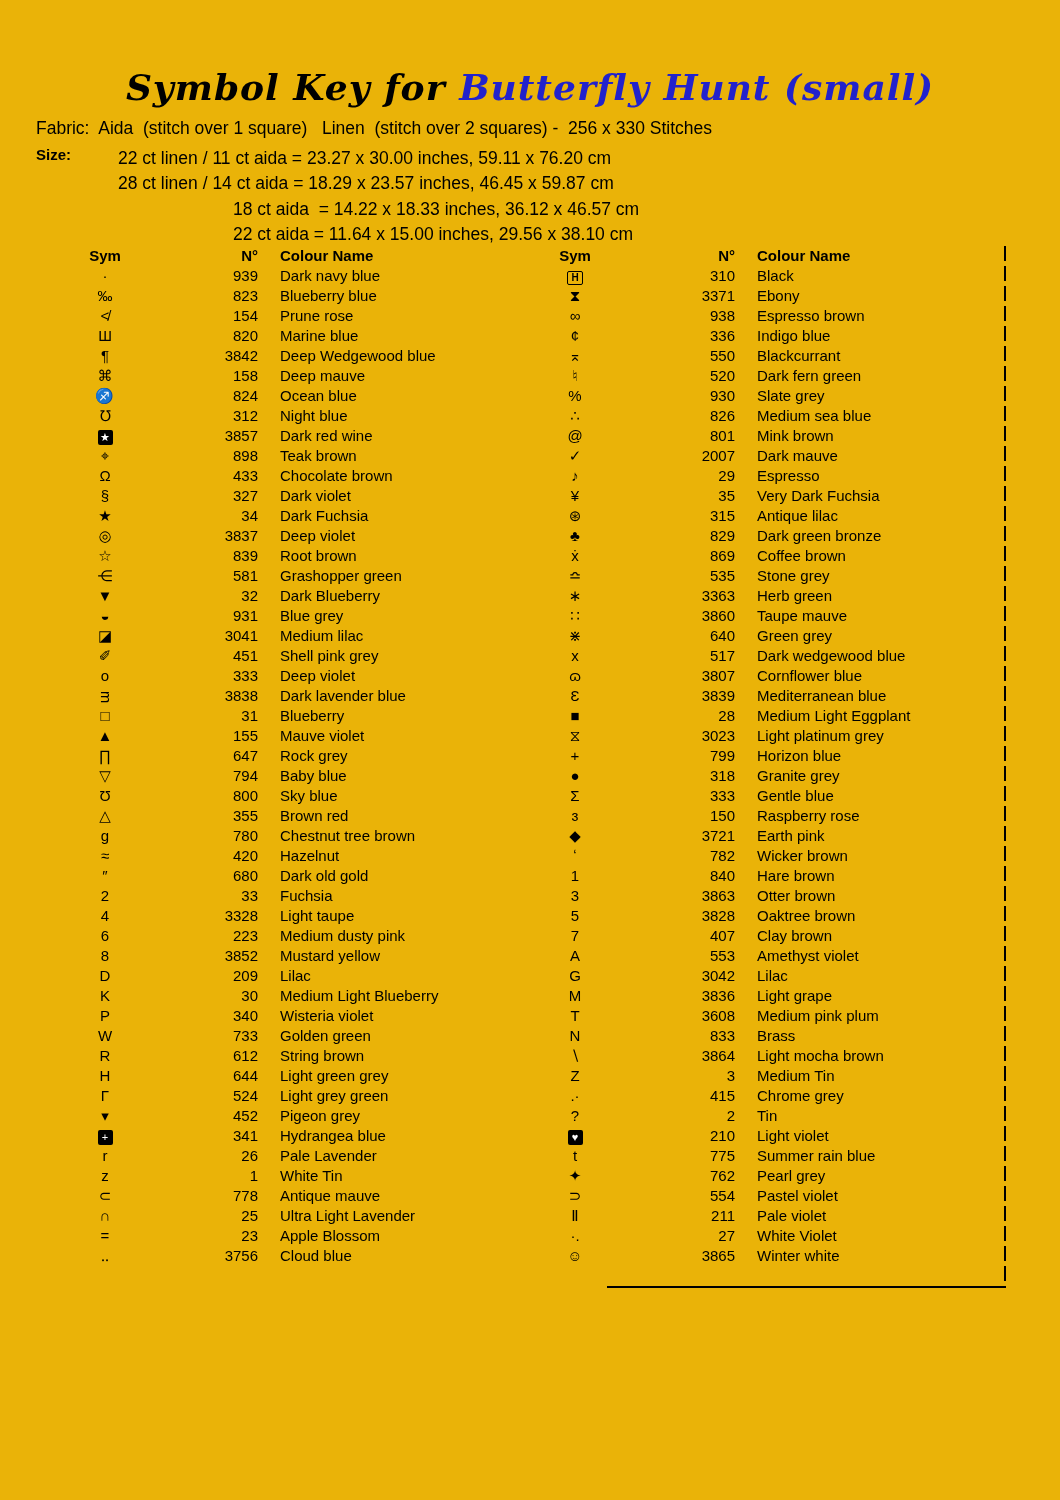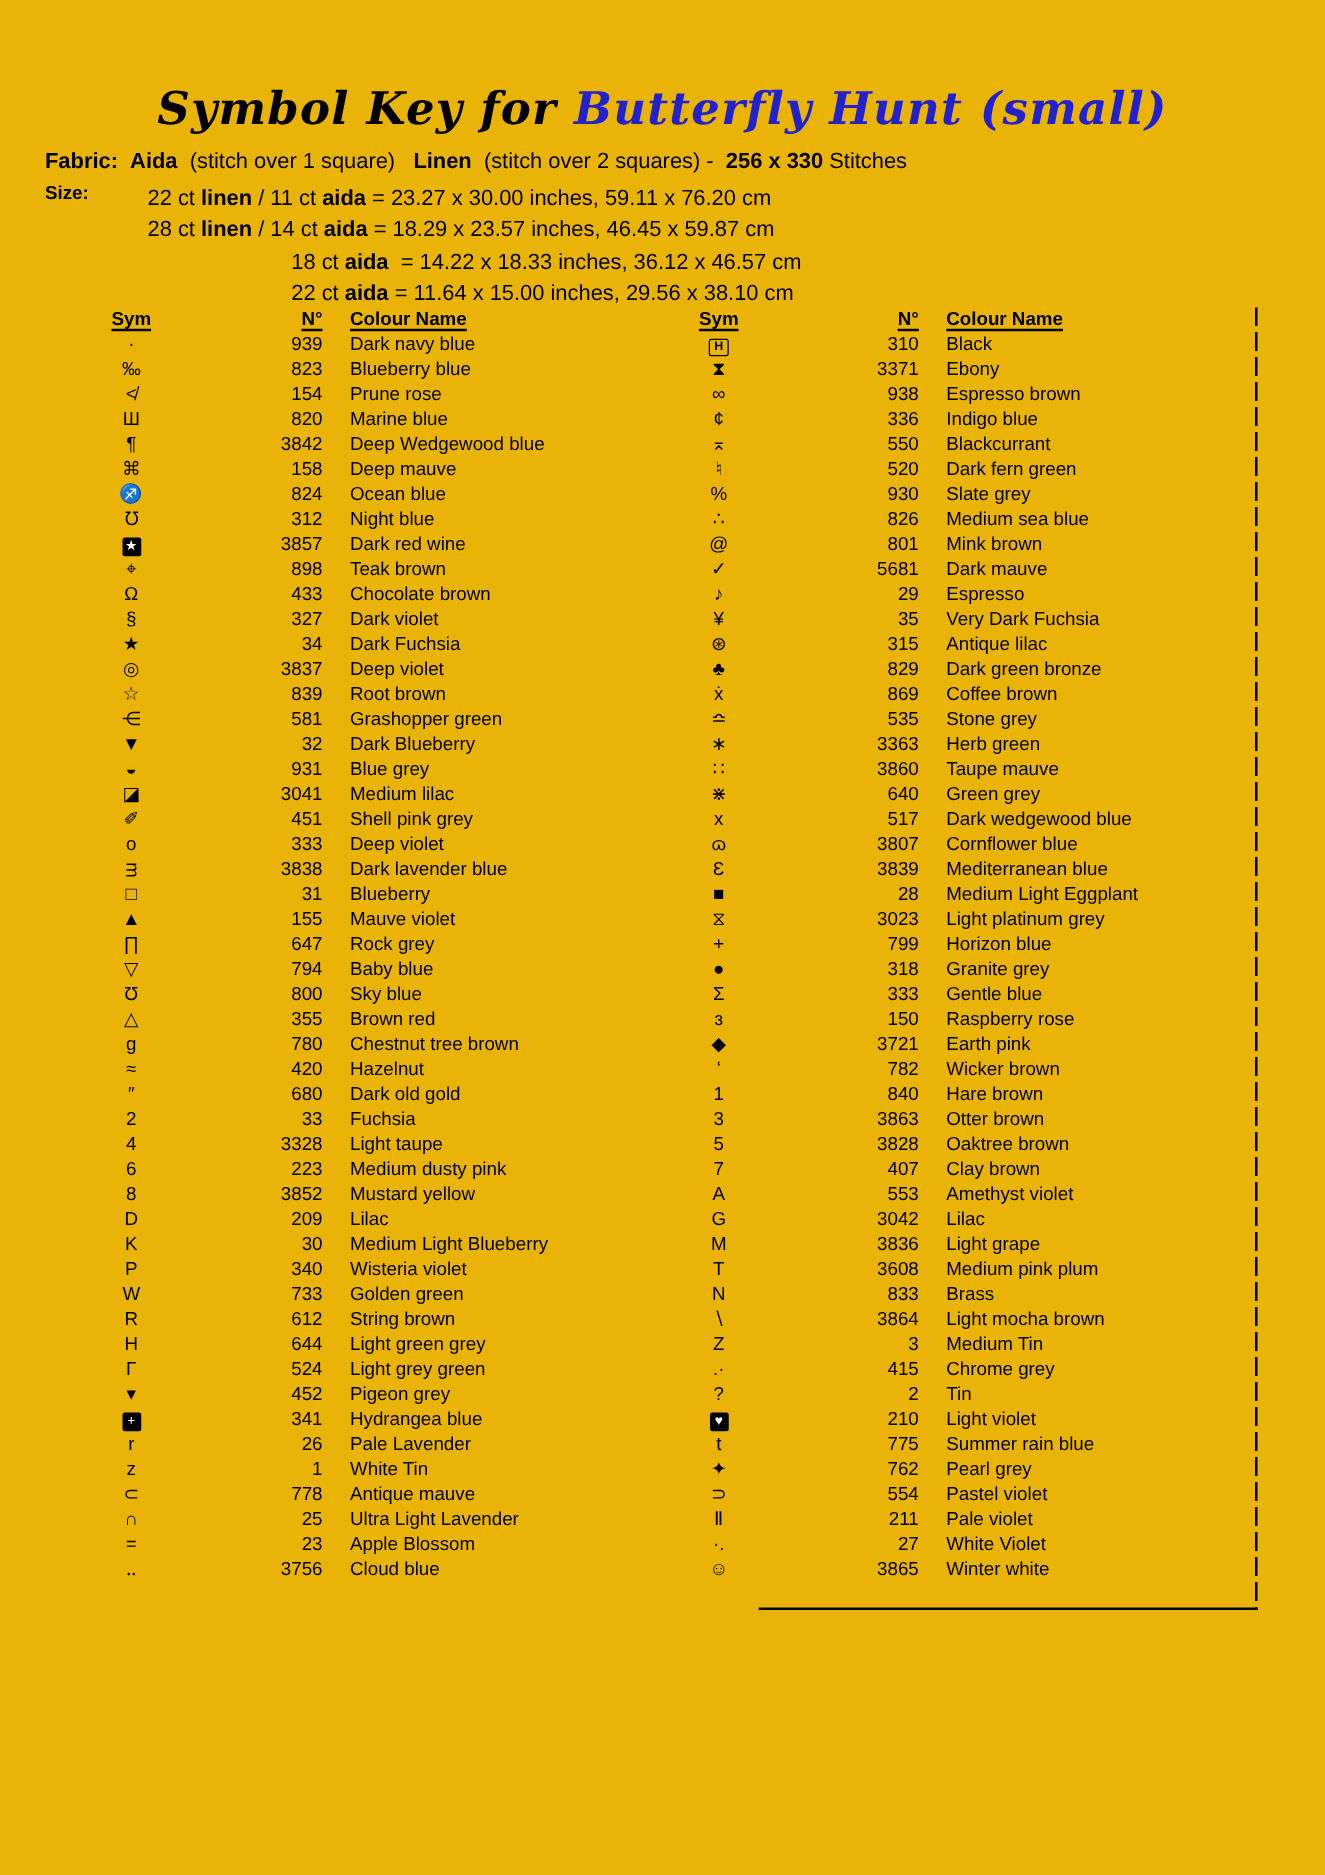--- a/index.html
+++ b/index.html
@@ -7,28 +7,28 @@
         font-family:"Liberation Sans", sans-serif;color:#000;overflow:hidden;}
   .title{position:absolute;top:66px;left:0;width:100%;text-align:center;
          font-family:"DejaVu Serif", serif;font-style:italic;font-weight:bold;
          font-size:36px;letter-spacing:1px;white-space:nowrap;}
   .title .blue{}
   .fabric-line{position:absolute;top:118px;left:36px;font-size:17.5px;white-space:pre-wrap;}
   .size-label{position:absolute;top:146px;left:36px;font-size:15px;font-weight:bold;}
   .size-lines{position:absolute;top:146px;left:118px;font-size:17.5px;line-height:25.4px;}
   .size-line{white-space:pre-wrap;}
   .size-line.ind{margin-left:115px;}
-  .b{font-weight:bold;}
+  .b{font-weight:normal;}
   table.key{position:absolute;top:246px;border-collapse:collapse;table-layout:fixed;
             font-size:15px;}
   table.key.left{left:80px;}
   table.key.right{left:556px;}
   table.key th,table.key td{padding:0;height:20px;line-height:20px;vertical-align:middle;
       overflow:visible;white-space:nowrap;font-weight:normal;}
-  table.key th{font-weight:bold;text-decoration:underline;text-decoration-thickness:2px;text-underline-offset:3px;}
+  table.key th{font-weight:bold;text-decoration-thickness:2px;text-underline-offset:3px;}
   .col-sym{text-align:center;}
   table.key.left .col-sym{width:50px;}
   table.key.left .col-num{width:128px;text-align:right;}
   table.key.right .col-sym{width:38px;}
   table.key.right .col-num{width:141px;text-align:right;}
   .col-name{padding-left:22px !important;text-align:left;width:270px;}
   .sym{display:inline-block;min-width:14px;}
   .sym.inv{background:#000;color:#fff;width:15px;height:15px;line-height:15px;
            font-size:11px;text-align:center;border-radius:2px;}
   .sym.box{border:1.6px solid #000;width:12px;height:12px;line-height:11px;
@@ -365,21 +365,21 @@
           <td class="col-num">826</td>
           <td class="col-name">Medium sea blue</td>
         </tr>
         <tr>
           <td class="col-sym"><span class="sym">@</span></td>
           <td class="col-num">801</td>
           <td class="col-name">Mink brown</td>
         </tr>
         <tr>
           <td class="col-sym"><span class="sym">✓</span></td>
-          <td class="col-num">5681</td>
+          <td class="col-num">2007</td>
           <td class="col-name">Dark mauve</td>
         </tr>
         <tr>
           <td class="col-sym"><span class="sym">♪</span></td>
           <td class="col-num">29</td>
           <td class="col-name">Espresso</td>
         </tr>
         <tr>
           <td class="col-sym"><span class="sym">¥</span></td>
           <td class="col-num">35</td>

